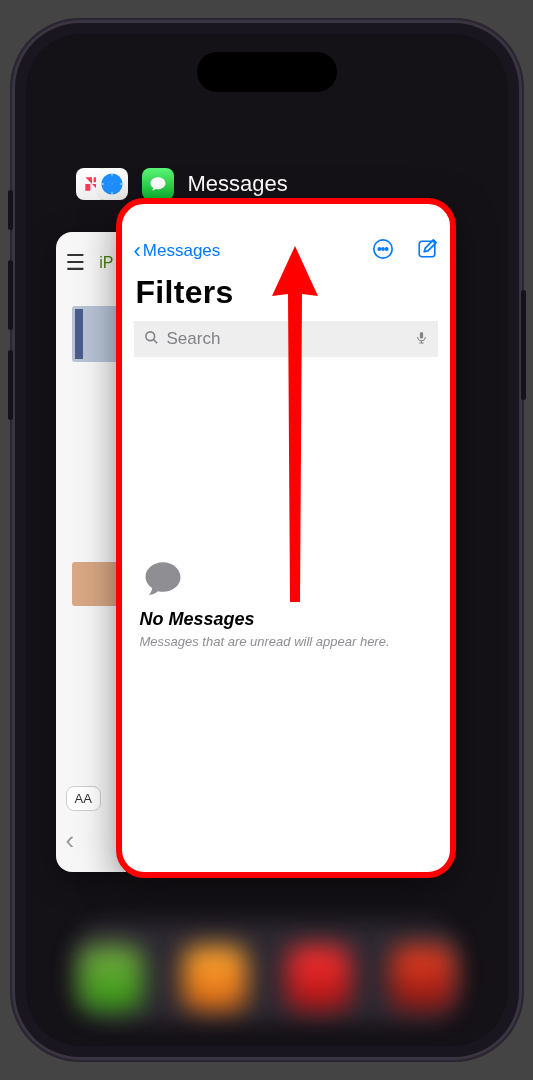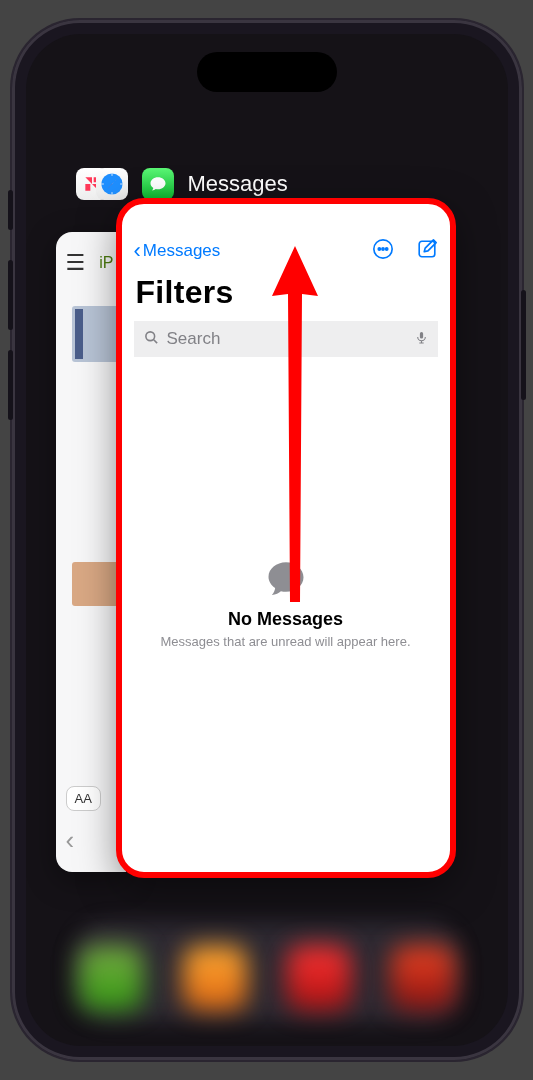--- a/index.html
+++ b/index.html
@@ -129,21 +129,21 @@
     .nav-left { display:flex; align-items:center; gap:2px; color:#007aff; font-size:17px; }
     .nav-right { display:flex; gap:22px; color:#007aff; }
     .nav-right svg { width:22px; height:22px; }
     .chev { font-size:22px; line-height:1; }
     .title { font-size:32px; font-weight:700; padding: 2px 16px 10px; letter-spacing:0.3px; }
     .search-wrap { margin: 0 14px 14px; background:#eeeeef; border-radius:0; height:36px; display:flex; align-items:center; padding:0 10px; gap:8px; }
     .search-wrap .sicon { color:#818186; font-size:16px; }
     .search-wrap .splace { color:#818186; font-size:17px; flex:1; }
     .search-wrap .mic { color:#818186; }
 
-    .empty-state { text-align:center; margin-top: 200px; padding: 0 20px; }
+    .empty-state { text-align:left; margin-top: 200px; padding: 0 20px; font-style: italic; }
     .empty-state .bubble { color:#8e8e93; display:inline-block; margin-bottom:6px; }
     .empty-state .etitle { font-size:18px; font-weight:700; color:#000; margin-bottom:4px; }
     .empty-state .esub { font-size:13px; color:#8e8e93; }
 
     
     .anno-arrow {
       position:absolute;
       top: 210px;
       left: 244px;
       z-index:60;

